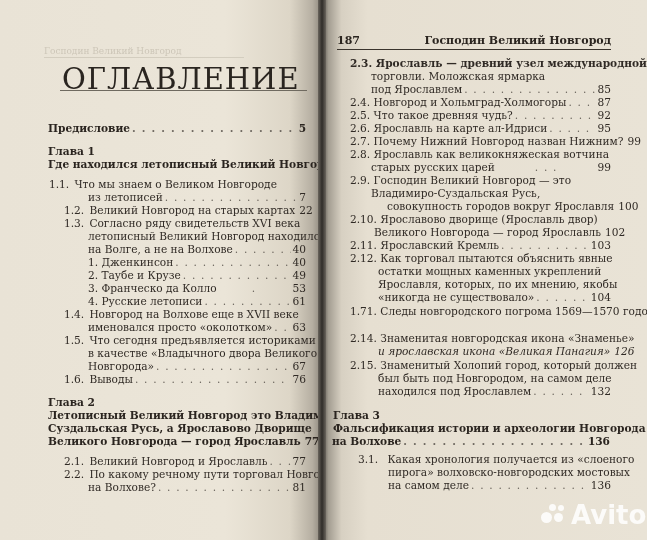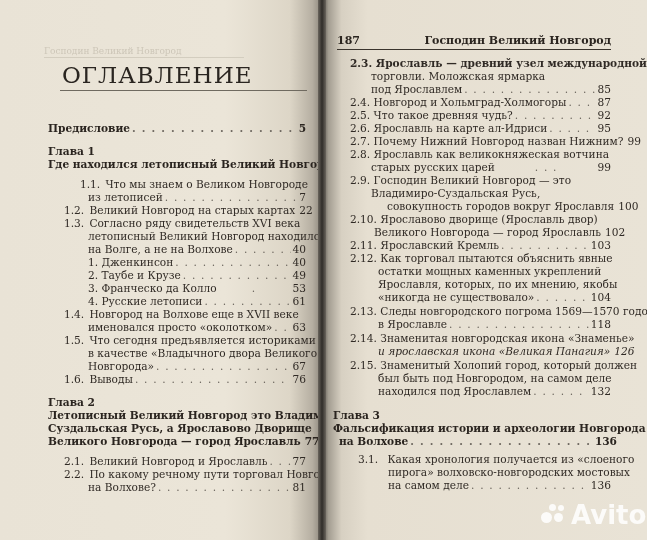--- a/index.html
+++ b/index.html
@@ -21,21 +21,21 @@
     left: 322px; width: 325px;
     background: linear-gradient(to right, #55514a 0%, #a39d91 2%, #d7d0c2 6%, #e6dfd1 14%, #e9e3d6 100%);
   }
   .spine { position:absolute; left:318px; top:0; width:8px; height:540px; background: linear-gradient(to right, #6b665e, #2f2c28, #6a655d); }
 
   .ghost-runhead {
     position:absolute; left:44px; top:46px; width:200px; border-bottom:1px solid #d3cdbf;
     font-size:9px; color:#cdc6b8; padding-bottom:1px;
   }
   .toc-title {
-    position:absolute; left:62px; top:62px; font-size:23px; font-weight:normal; letter-spacing:1px; color:#2a2520;
+    position:absolute; left:62px; top:62px; font-size:29px; font-weight:normal; letter-spacing:1px; color:#2a2520;
     font-family: "DejaVu Serif", serif;
   }
   .title-rule { position:absolute; left:60px; top:90px; width:247px; height:1px; background:#6f6a60; }
 
   .entry { position:absolute; font-size:10.6px; line-height:13px; color:#302a25; white-space:nowrap; }
   .entry.bold { font-weight:bold; color:#2a241f; }
   .row { display:flex; align-items:baseline; }
   .row .lbl { white-space:nowrap; }
   .row .dots { flex:1; overflow:hidden; margin:0 2px; color:#6d675f; letter-spacing:1.2px; }
   .row .dots::before { content:". . . . . . . . . . . . . . . . . . . . . . . . . . . . . . . . . . . . . . . . . . . . . . . . . . . . . . . . . . . . . . . . . . . . . . . . . . . . . . . . . . ."; white-space:nowrap; }
@@ -68,21 +68,21 @@
         <span class="pg">5</span>
     </div>
 
     <div class="entry bold" style="left:48px;top:145px;">Глава 1</div>
     <div class="entry bold row" style="left:48px;top:158px;width:258px;">
       <span class="lbl">Где находился летописный Великий Новгород?</span>
         <span class="dots"></span>
         <span class="pg">7</span>
     </div>
 
-    <div class="entry" style="left:80px;top:178px;"><span class="num" style="width:22px">1.1.</span> <span>Что мы знаем о Великом Новгороде</span></div>
+    <div class="entry" style="left:49px;top:178px;"><span class="num" style="width:22px">1.1.</span> <span>Что мы знаем о Великом Новгороде</span></div>
     <div class="entry row" style="left:88px;top:191px;width:218px;">
         <span class="lbl">из летописей</span>
         <span class="dots"></span>
         <span class="pg">7</span>
       </div>
 
     <div class="entry row" style="left:64px;top:204px;width:242px;">
         <span class="lbl"><span class="num" style="width:22px">1.2.</span> <span>Великий Новгород на старых картах</span></span>
         <span class="dots"></span>
         <span class="pg">22</span>
@@ -227,45 +227,40 @@
 
   <div class="entry" style="left:350px;top:252px;"><span>2.12.</span> <span>Как торговал пытаются объяснить явные</span></div>
   <div class="entry" style="left:378px;top:278px;">Ярославля, которых, по их мнению, якобы</div>
   <div class="entry" style="left:378px;top:265px;">остатки мощных каменных укреплений</div>
   <div class="entry row" style="left:378px;top:291px;width:233px;">
       <span class="lbl">«никогда не существовало»</span>
       <span class="dots"></span>
       <span class="pg">104</span>
     </div>
 
-  <div class="entry" style="left:350px;top:305px;"><span>2.13.</span> <span>Следы новгородского погрома 1569—1570 годов</span></div>
-  <div class="entry row" style="left:378px;top:318px;width:233px;">
-      <span class="lbl">в Ярославле</span>
-      <span class="dots"></span>
-      <span class="pg">118</span>
-    </div>
+  <div class="entry" style="left:350px;top:305px;"><span>1.71.</span> <span>Следы новгородского погрома 1569—1570 годов</span></div>
 
   <div class="entry" style="left:350px;top:332px;"><span>2.14.</span> <span>Знаменитая новгородская икона «Знаменье»</span></div>
   <div class="entry row" style="left:378px;top:345px;width:233px;font-style:italic;">
       <span class="lbl">и ярославская икона «Великая Панагия»</span>
       <span class="dots"></span>
       <span class="pg">126</span>
     </div>
 
   <div class="entry" style="left:350px;top:359px;"><span>2.15.</span> <span>Знаменитый Холопий город, который должен</span></div>
   <div class="entry" style="left:378px;top:372px;">был быть под Новгородом, на самом деле</div>
   <div class="entry row" style="left:378px;top:385px;width:233px;">
       <span class="lbl">находился под Ярославлем</span>
       <span class="dots"></span>
       <span class="pg">132</span>
     </div>
 
   <div class="entry bold" style="left:333px;top:409px;">Глава 3</div>
   <div class="entry bold" style="left:333px;top:422px;">Фальсификация истории и археологии Новгорода</div>
-  <div class="entry bold row" style="left:339px;top:435px;width:278px;align-items:flex-end;">
+  <div class="entry bold row" style="left:332px;top:435px;width:278px;align-items:flex-end;">
       <span class="lbl">на Волхове</span>
       <span class="dots"></span>
       <span class="pg">136</span>
     </div>
 
   <div class="entry" style="left:358px;top:453px;"><span class="num" style="width:26px">3.1.</span> <span>Какая хронология получается из «слоеного</span></div>
   <div class="entry" style="left:388px;top:466px;">пирога» волховско-новгородских мостовых</div>
   <div class="entry row" style="left:388px;top:479px;width:223px;">
       <span class="lbl">на самом деле</span>
       <span class="dots"></span>

